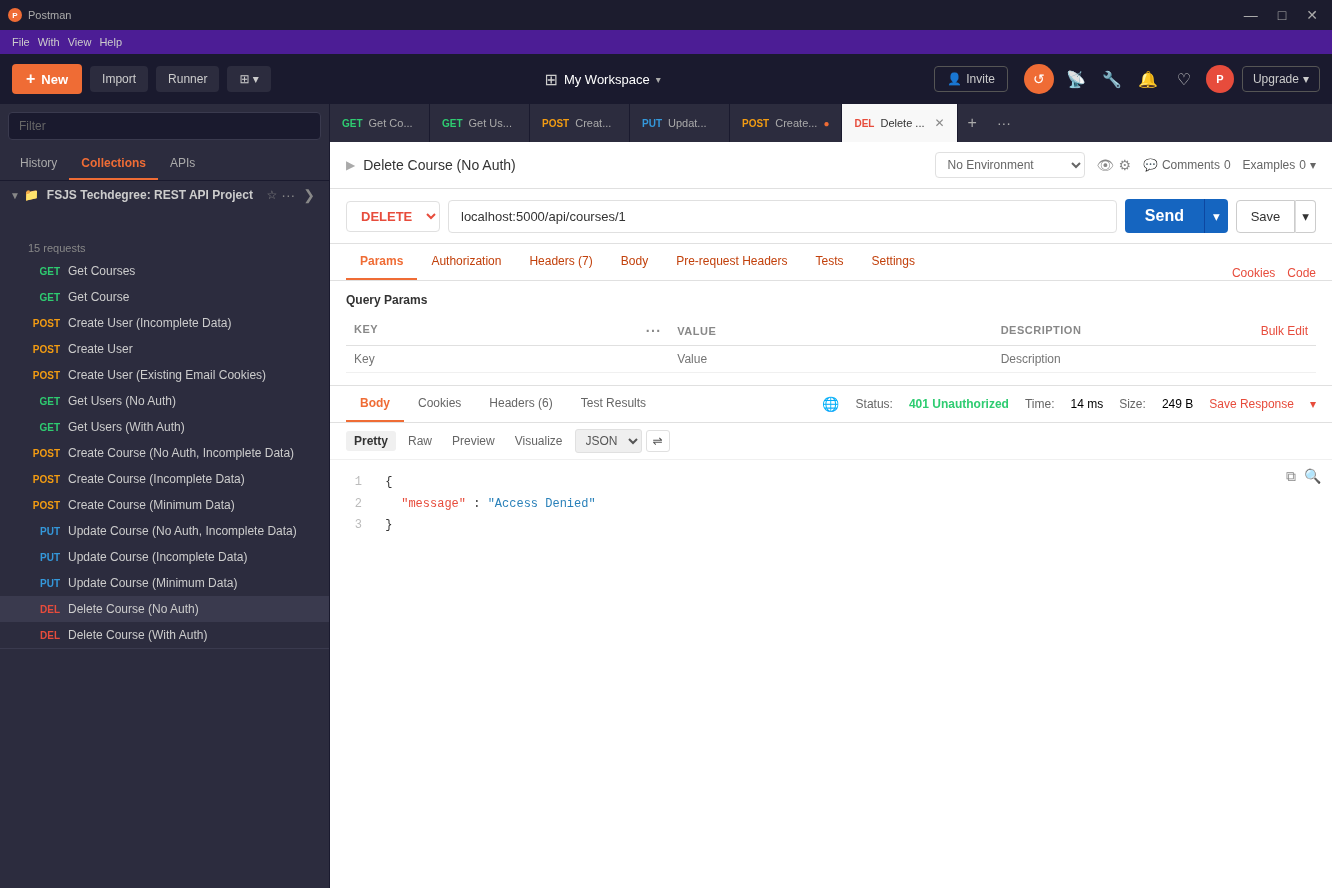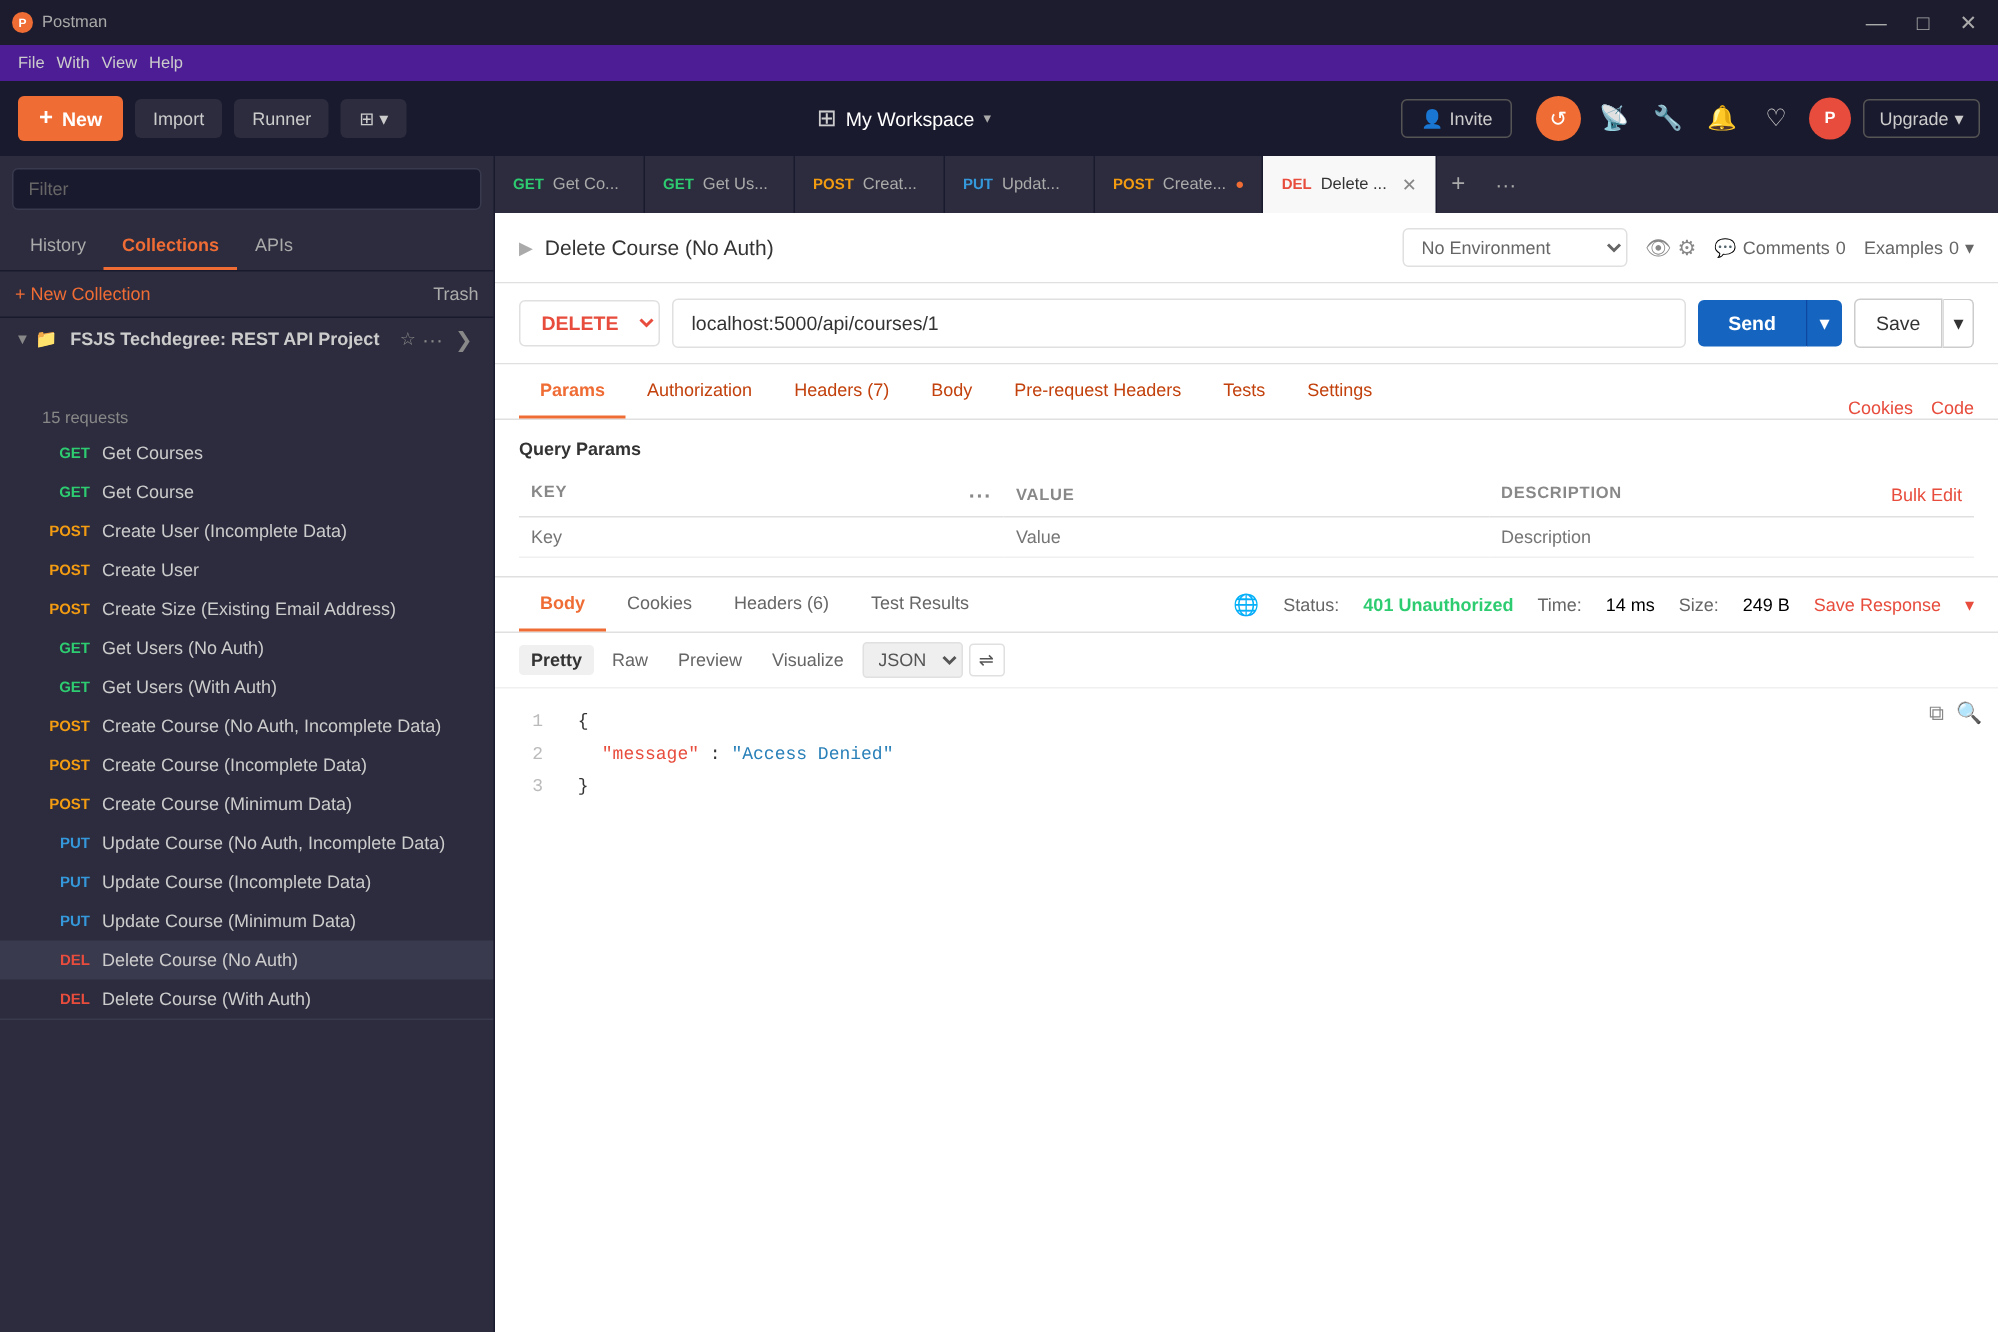--- a/index.html
+++ b/index.html
@@ -293,21 +293,21 @@
       padding: 8px 12px;
       font-size: 13px;
       color: #333;
     }
     .send-btn {
       background: #1565c0;
       color: white;
       border: none;
       border-radius: 4px 0 0 4px;
       padding: 8px 20px;
-      font-size: 13px;
+      font-size: 16px;
       font-weight: 600;
       cursor: pointer;
     }
     .send-dropdown {
       background: #1565c0;
       border: none;
       border-left: 1px solid #0d47a1;
       border-radius: 0 4px 4px 0;
       color: white;
       padding: 8px 8px;
@@ -552,24 +552,20 @@
 
   <div class="sidebar">
     <div class="sidebar-search">
       <input class="search-input" type="text" placeholder="Filter" style="">
     </div>
     <div class="sidebar-tabs">
       <div class="sidebar-tab">History</div>
       <div class="sidebar-tab active">Collections</div>
       <div class="sidebar-tab">APIs</div>
     </div>
-    <div class="sidebar-actions">
-      <button class="new-collection-btn">+ New Collection</button>
-      <button class="trash-btn">Trash</button>
-    </div>
 
     <div class="collection-tree">
       <div class="collection-section">
         <div class="collection-header-row">
           <span class="coll-arrows">▼</span>
           <span class="coll-folder">📁</span>
           <span class="coll-name">FSJS Techdegree: REST API Project</span>
           <span class="coll-star-icon">☆</span>
           <span class="coll-dots">···</span>
           <span class="coll-arrow">❯</span>
@@ -587,21 +583,21 @@
         <div class="request-item">
           <span class="method-badge method-post">POST</span>
           <span class="request-name">Create User (Incomplete Data)</span>
         </div>
         <div class="request-item">
           <span class="method-badge method-post">POST</span>
           <span class="request-name">Create User</span>
         </div>
         <div class="request-item">
           <span class="method-badge method-post">POST</span>
-          <span class="request-name">Create Size (Existing Email Address)</span>
+          <span class="request-name">Create User (Existing Email Cookies)</span>
         </div>
         <div class="request-item">
           <span class="method-badge method-get">GET</span>
           <span class="request-name">Get Users (No Auth)</span>
         </div>
         <div class="request-item">
           <span class="method-badge method-get">GET</span>
           <span class="request-name">Get Users (With Auth)</span>
         </div>
         <div class="request-item">

